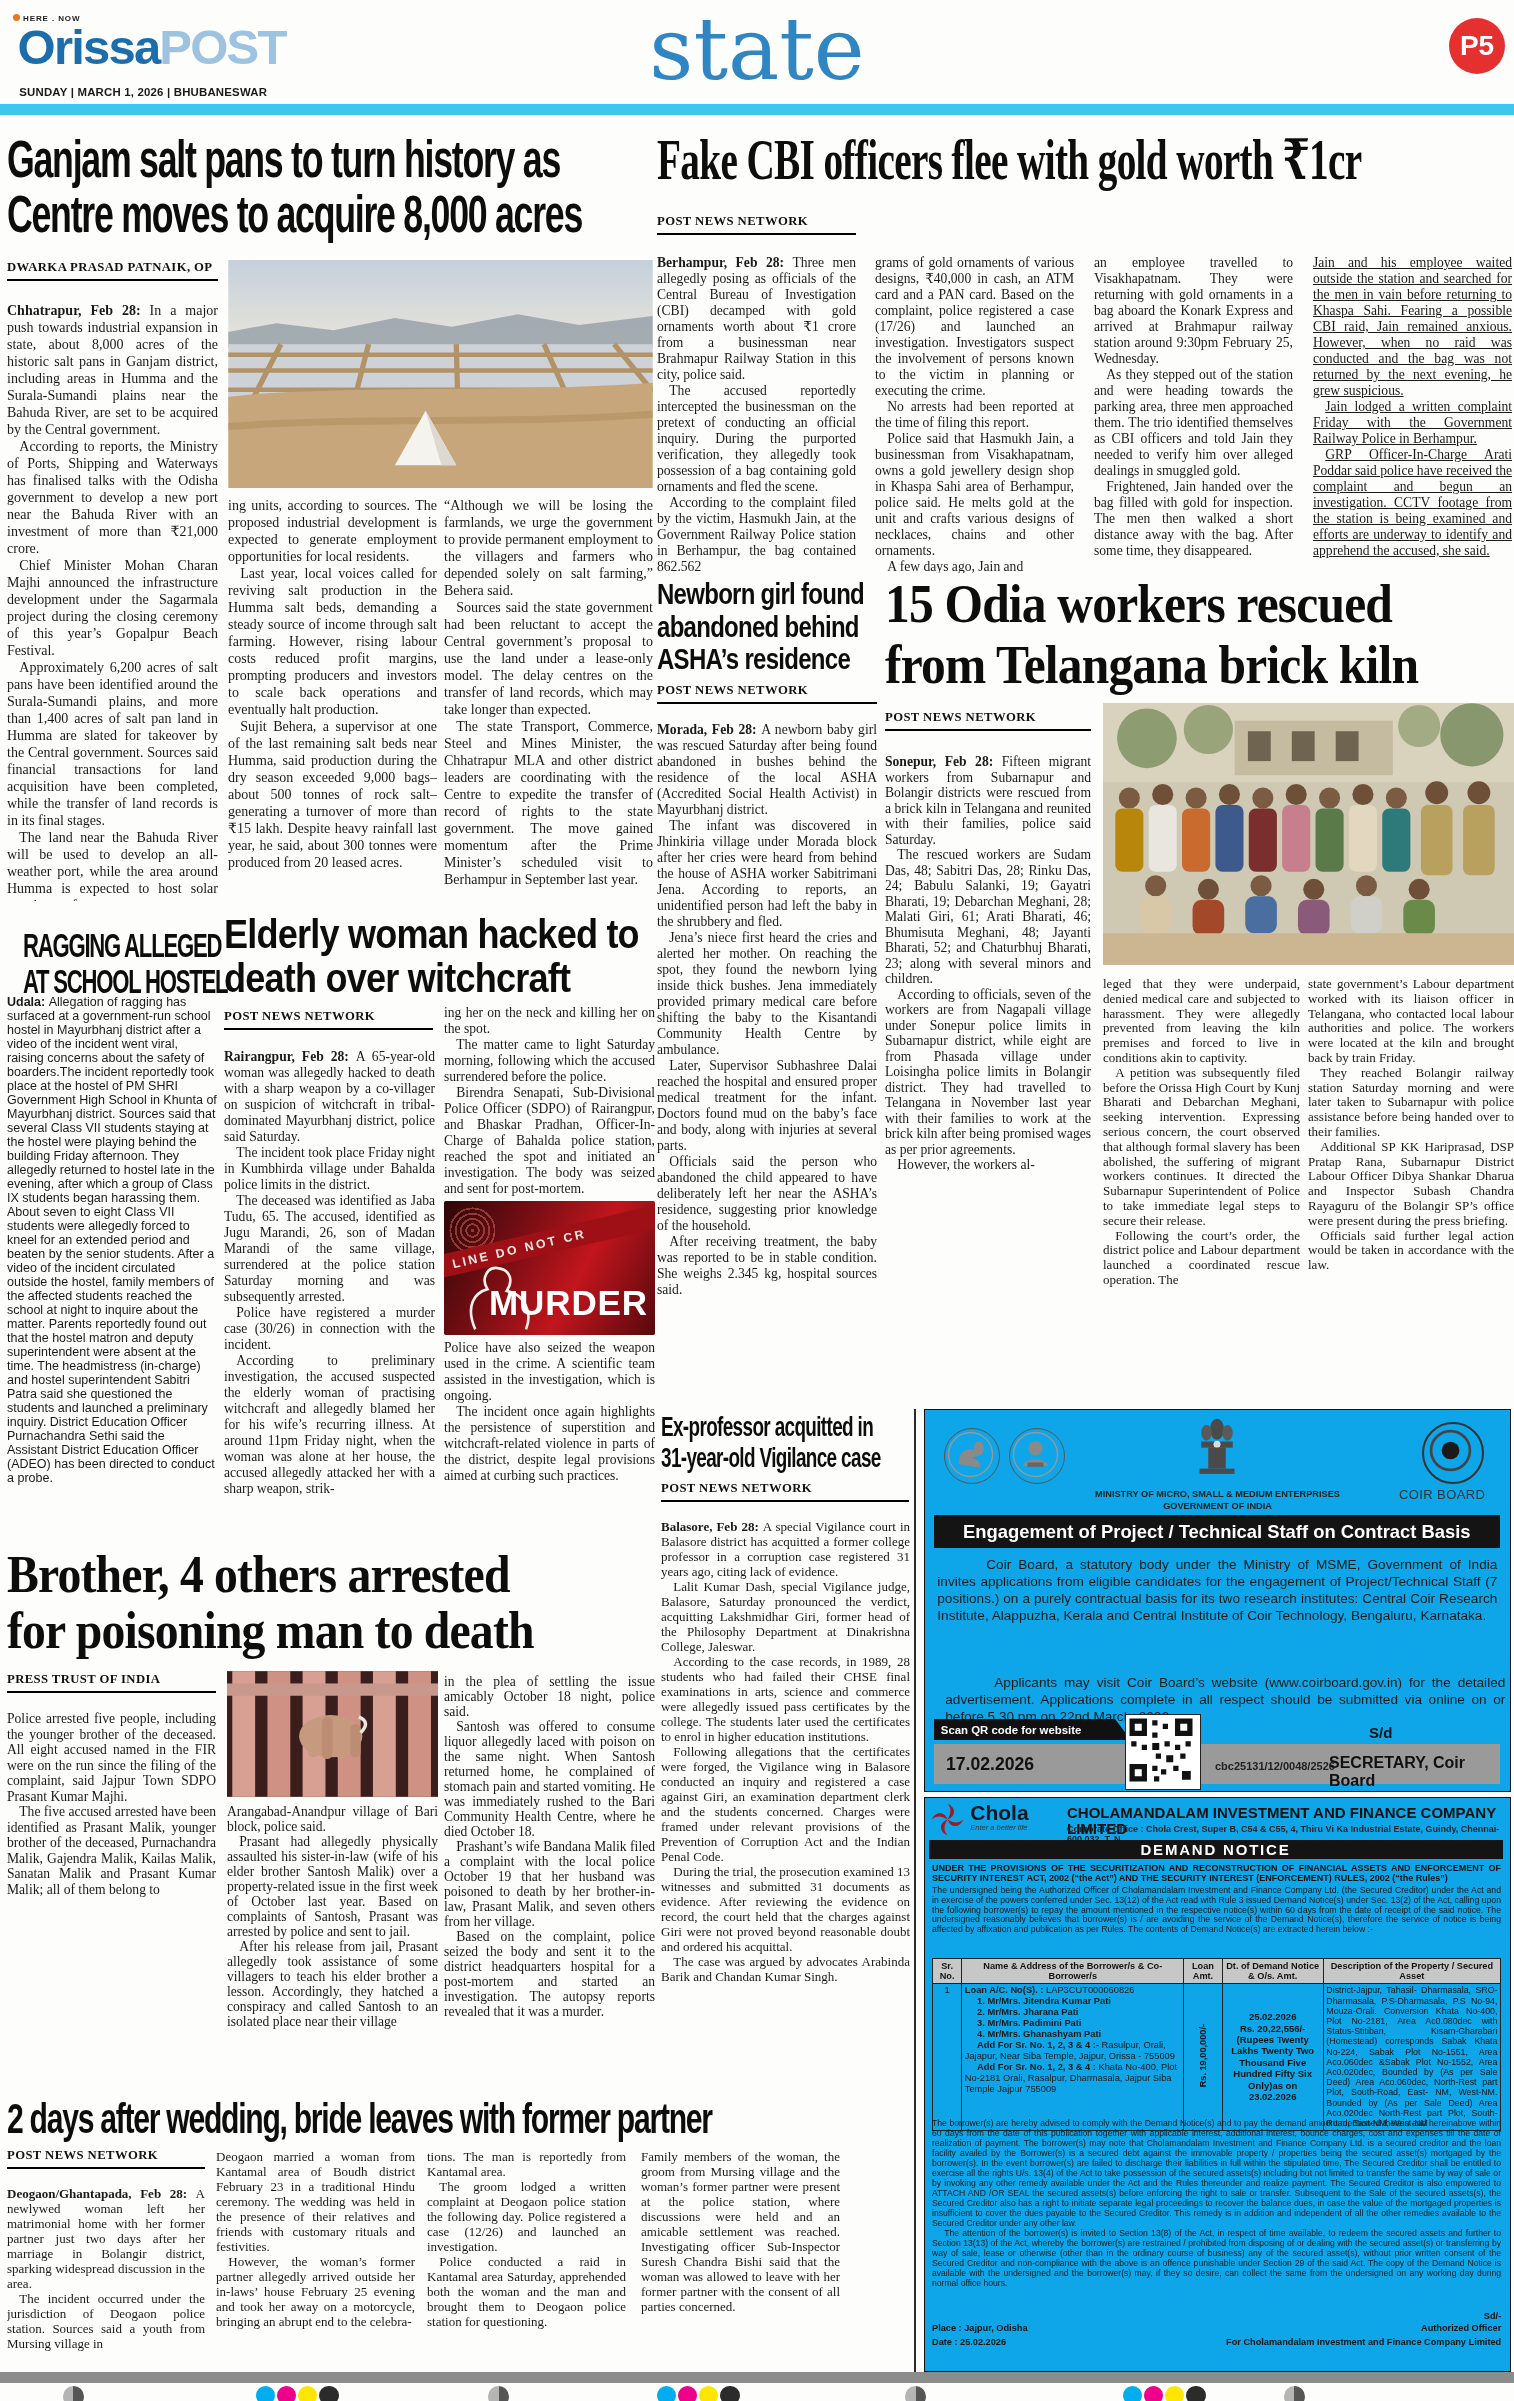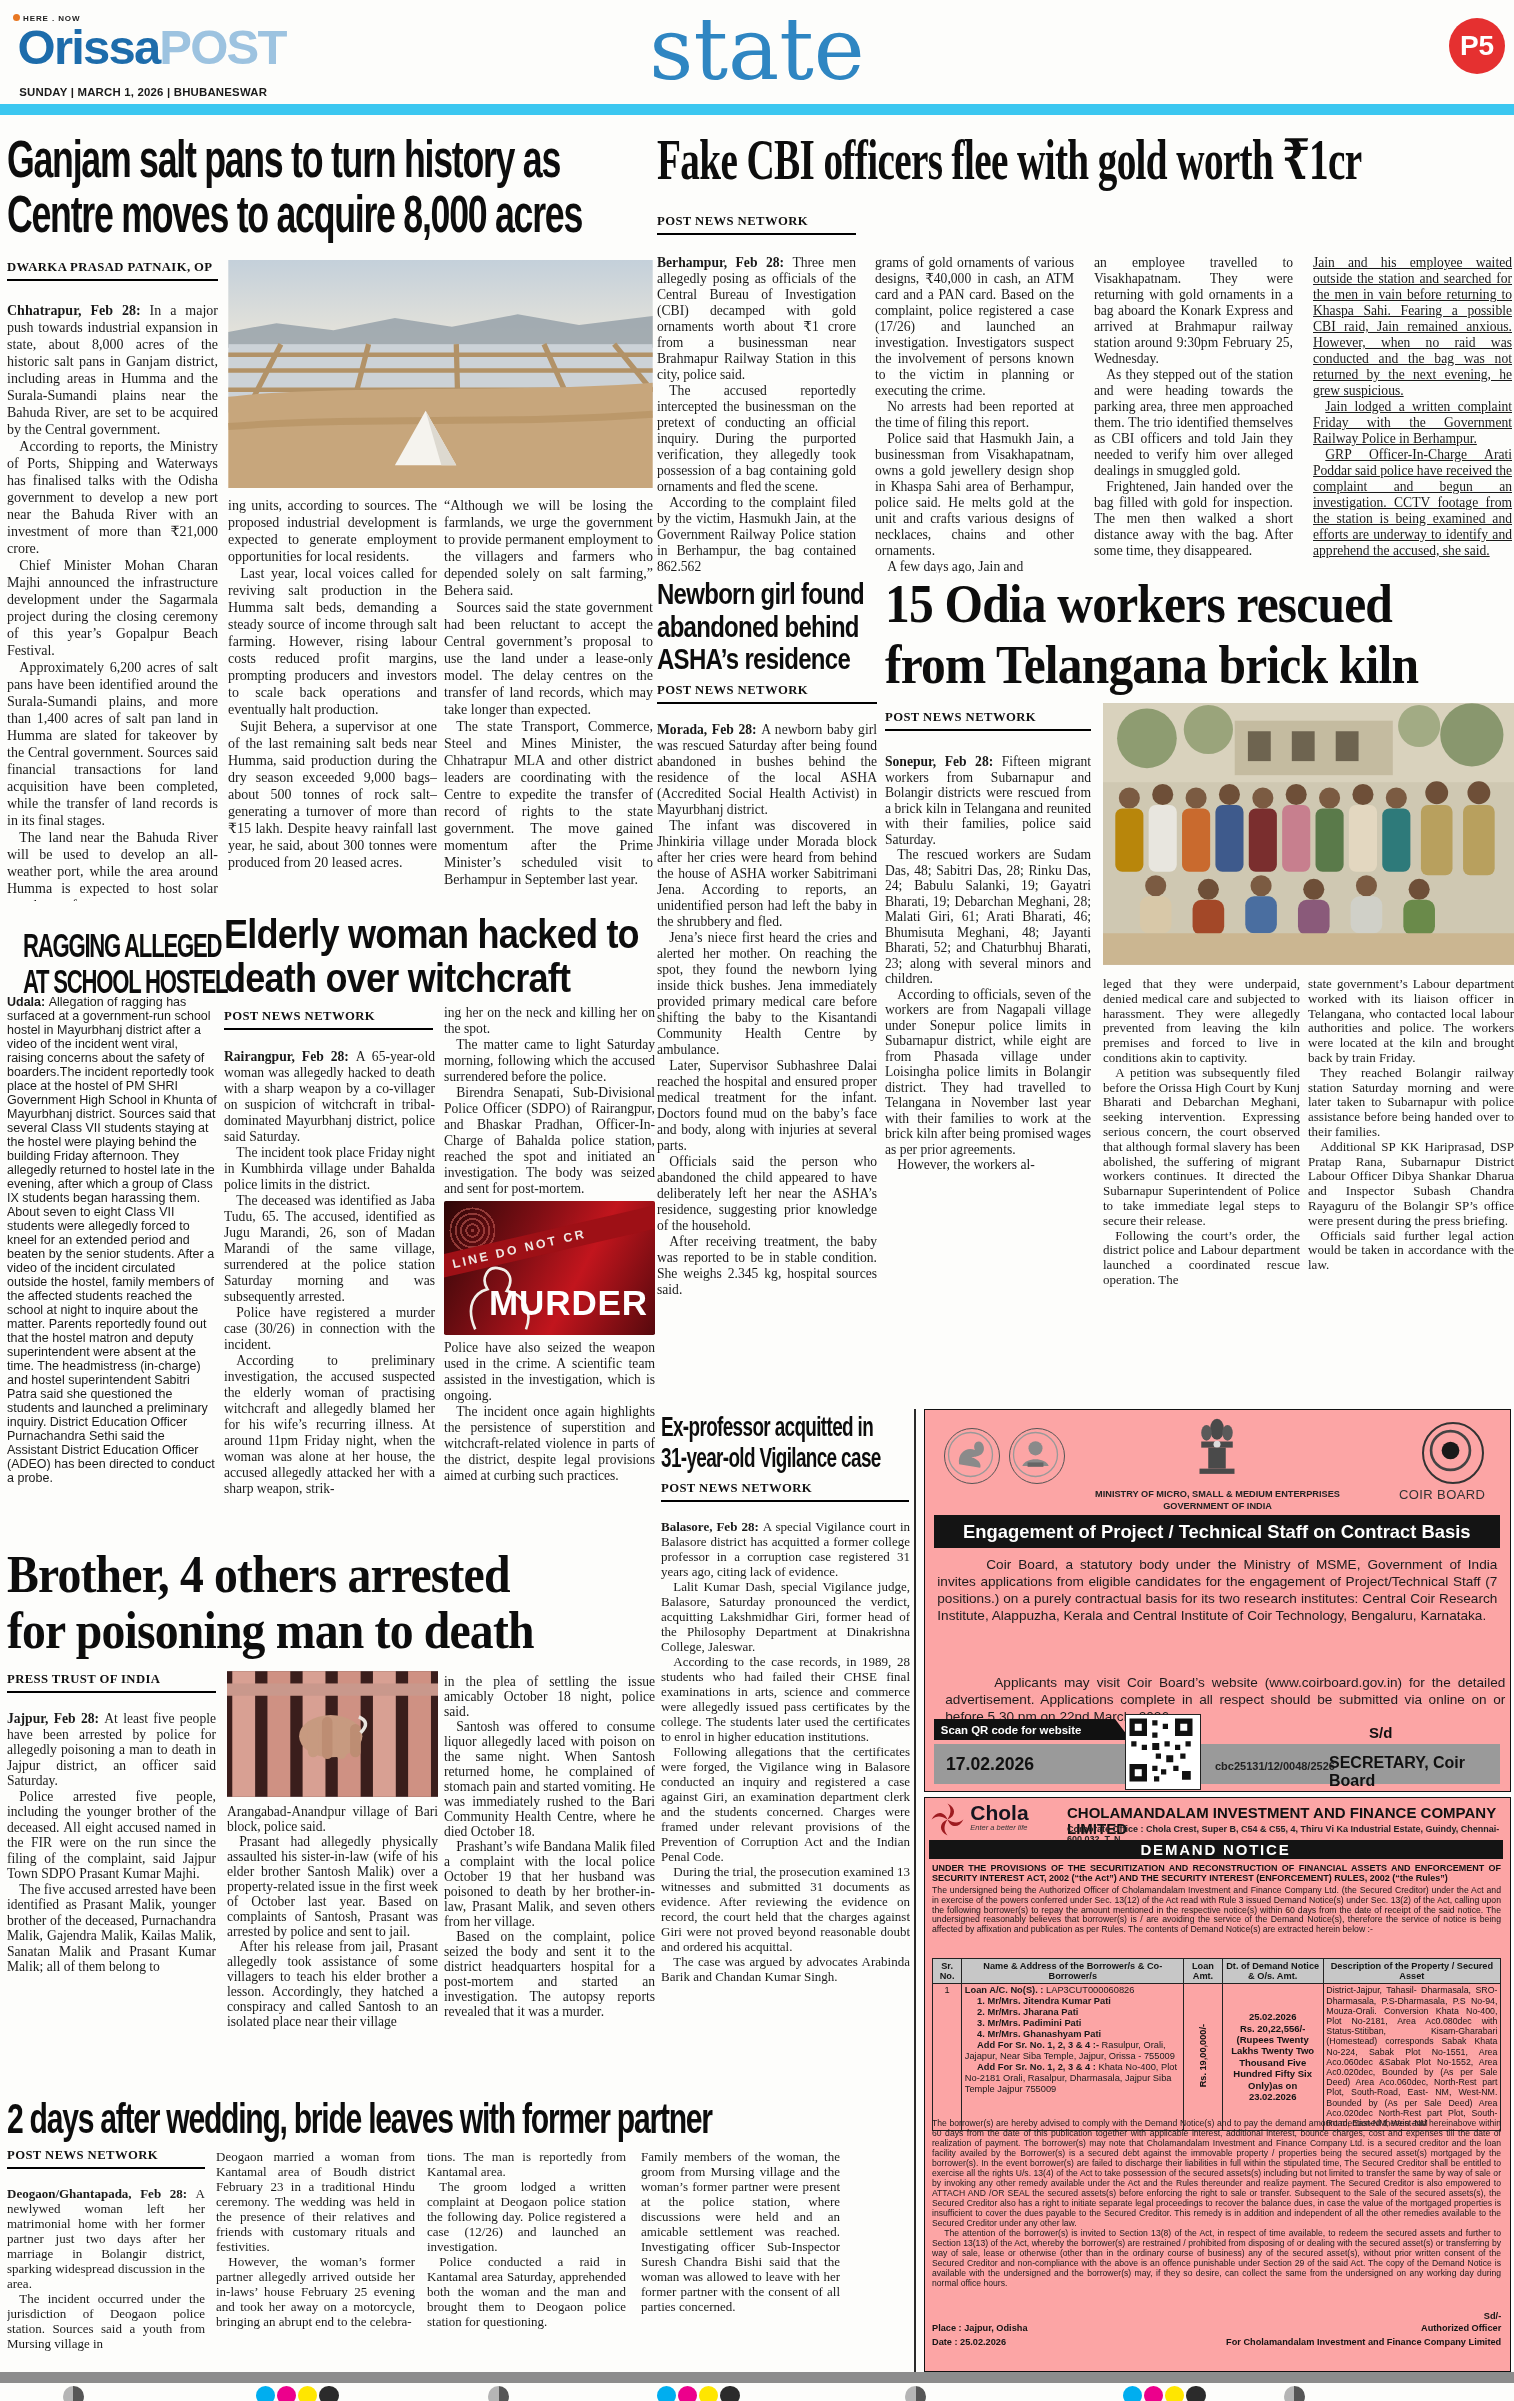--- a/index.html
+++ b/index.html
@@ -12,21 +12,21 @@
   .byline{font-family:"Liberation Serif",serif;font-size:12.7px;font-weight:700;letter-spacing:0.4px;color:#111;
           border-bottom:2.6px solid #000;padding-bottom:4.4px;}
   .col{text-align:justify;overflow:hidden;color:#1a1a1a;}
   .col p.para{margin:0;}
   .col p.para + p.para{text-indent:12.3px;}
   .serif{font-family:"Liberation Serif","DejaVu Serif",serif;}
   .sans{font-family:"Liberation Sans","DejaVu Sans",sans-serif;}
   .cyanbar{background:#3cc7f0;}
   .badge{border-radius:50%;background:#e53030;color:#fff;display:flex;align-items:center;justify-content:center;
          font-family:"Liberation Sans",sans-serif;font-weight:700;}
-  .adbox{border:1.8px solid #111;background:#fca5a5;}
+  .adbox{border:1.8px solid #111;background:#0ea5e9;}
   .bar-black{background:#141414;color:#fff;display:flex;align-items:center;justify-content:center;
              font-family:Liberation Sans, sans-serif;font-weight:700;}
   .chola-table{border-collapse:collapse;width:100%;font-family:"Liberation Sans",sans-serif;}
   .chola-table th,.chola-table td{border:1.3px solid #222;padding:1.8px 2.6px;vertical-align:top;}
   .chola-table th{background:#c7c7c7;font-size:9.2px;line-height:10px;}
   .finehr{font-size:8.6px;line-height:10px;text-align:justify;}
   .murder{position:relative;overflow:hidden;border-radius:1.8px;
           background:linear-gradient(118deg,#2b0707 0%,#7c0e14 35%,#c2151d 62%,#55090d 100%);}
   .tape{position:absolute;background:#9e1016;color:#efe6e2;font-family:"Liberation Sans",sans-serif;
         font-weight:700;letter-spacing:2.6px;display:flex;align-items:center;padding-left:12.3px;}
@@ -298,21 +298,20 @@
     </div>
   </section>
 
   <section class="abs" style="left:7px;top:1546px;width:650px;height:527px;">
     <h1 class="hl-serif" style="margin:0;font-size:53px;line-height:56px;">
       <span class="ln" style="transform:scaleX(.90);">Brother, 4 others arrested</span>
       <span class="ln" style="transform:scaleX(.90);">for poisoning man to death</span>
     </h1>
     <div class="abs byline" style="left:0;top:126px;width:209px;">PRESS TRUST OF INDIA</div>
     <div class="abs col serif" style="left:0;top:165px;width:209px;height:358px;font-size:13.6px;line-height:15.5px;">
-        <p class="para"><b>Jajpur, Feb 28: </b>At least five people have been arrested by police for allegedly poisoning a man to death in Jajpur district, an officer said Saturday.</p>
         <p class="para">Police arrested five people, including the younger brother of the deceased. All eight accused named in the FIR were on the run since the filing of the complaint, said Jajpur Town SDPO Prasant Kumar Majhi.</p>
         <p class="para">The five accused arrested have been identified as Prasant Malik, younger brother of the deceased, Purnachandra Malik, Gajendra Malik, Kailas Malik, Sanatan Malik and Prasant Kumar Malik; all of them belong to</p>
       </div>
     <div class="abs" style="left:220px;top:125px;width:211px;height:401px;overflow:hidden;">
       <figure style="width:211px;height:126px;margin-bottom:7px;">
         <svg width="211" height="126" viewBox="0 0 240 143">
           <rect width="240" height="143" fill="#3a1e1c"></rect>
           <g>
             <rect x="6" y="0" width="26" height="143" fill="#d8a093"></rect>
               <rect x="46" y="0" width="26" height="143" fill="#cf9183"></rect>

